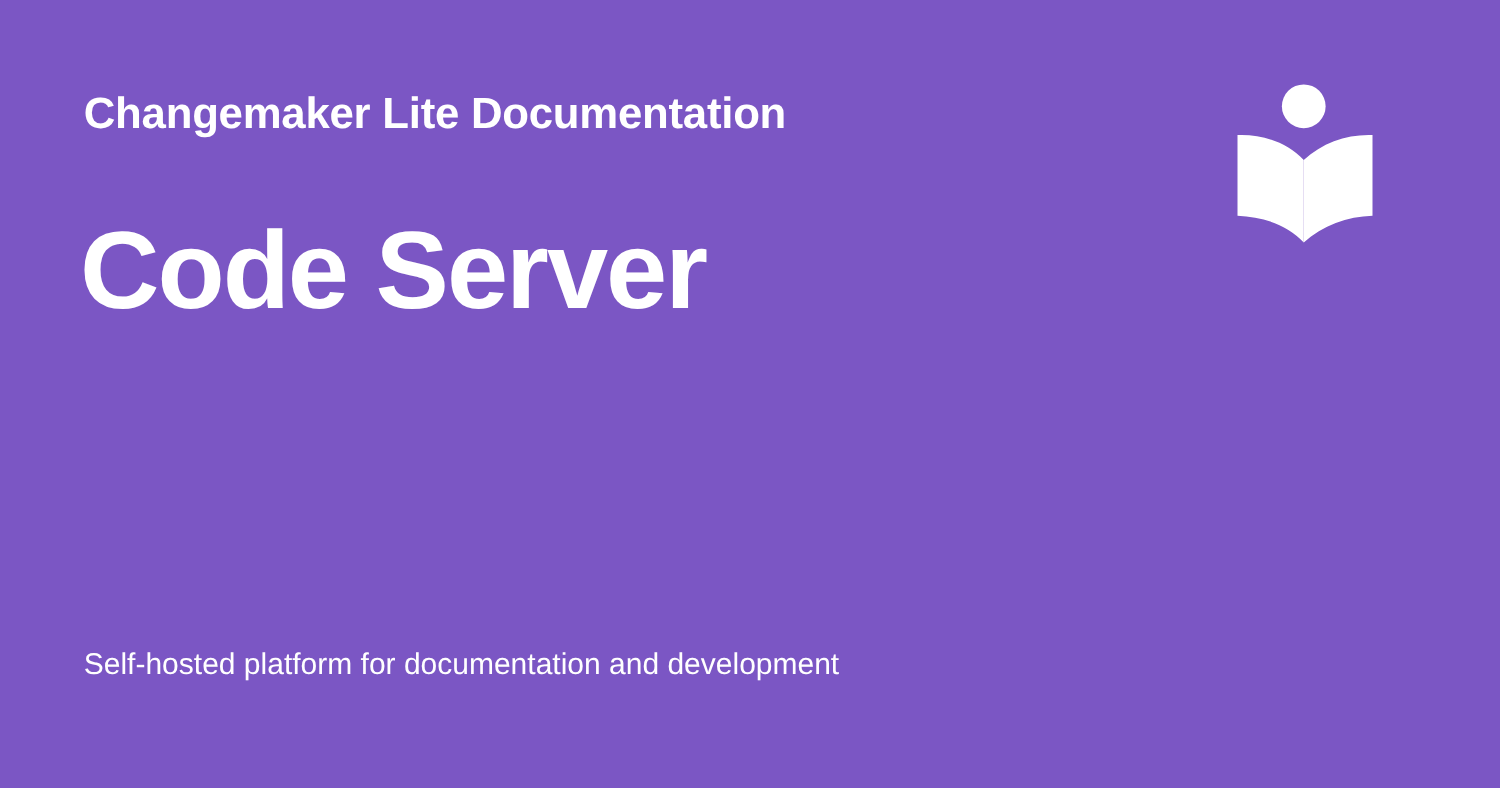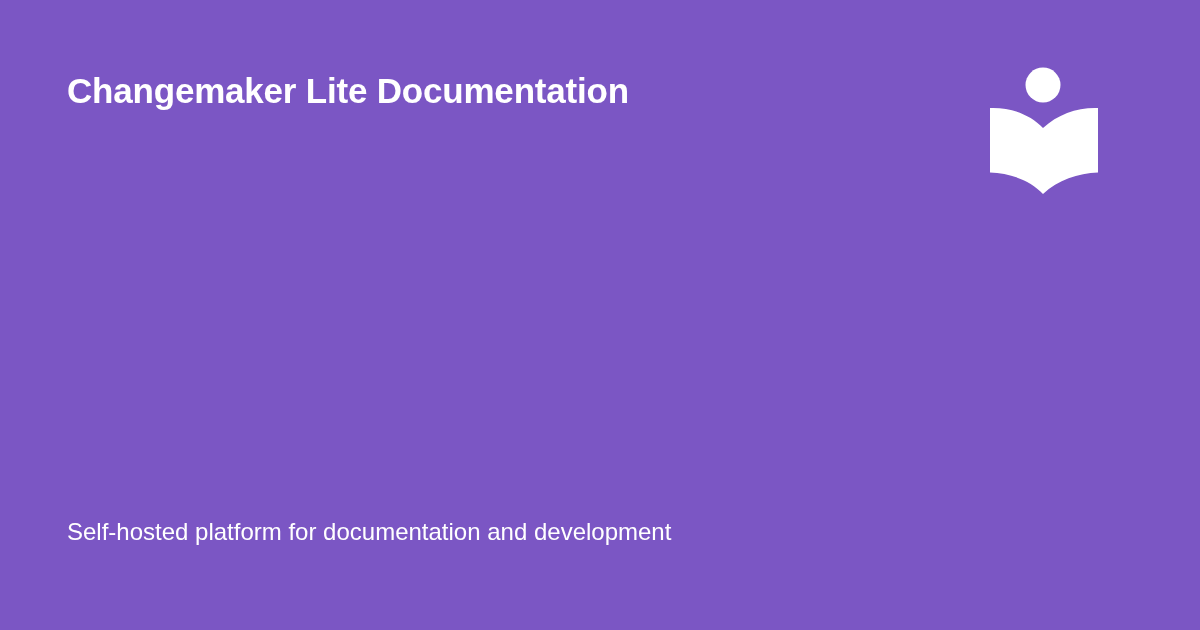--- a/index.html
+++ b/index.html
@@ -85,20 +85,21 @@
 </style>
 </head>
 <body>
 
 <div class="og-card" style="background-color: rgb(123, 86, 196);">
 
   <div class="content">
 
     <p class="eyebrow" style="color: rgb(255, 255, 255);">Changemaker Lite Documentation</p>
 
+    <h1 class="page-title" style="color: rgb(255, 255, 255);">Code Server</h1>
 
     <p class="subtitle" style="color: rgb(255, 255, 255);">Self-hosted platform for documentation and development</p>
   </div>
 
   <div class="brand-icon" aria-hidden="true">
     <svg viewBox="0 0 116 140" xmlns="http://www.w3.org/2000/svg" focusable="false">
 
       <circle cx="57" cy="23" r="17.5" fill="#ffffff"></circle>
 
       <path fill="#ffffff" d="M4 46

